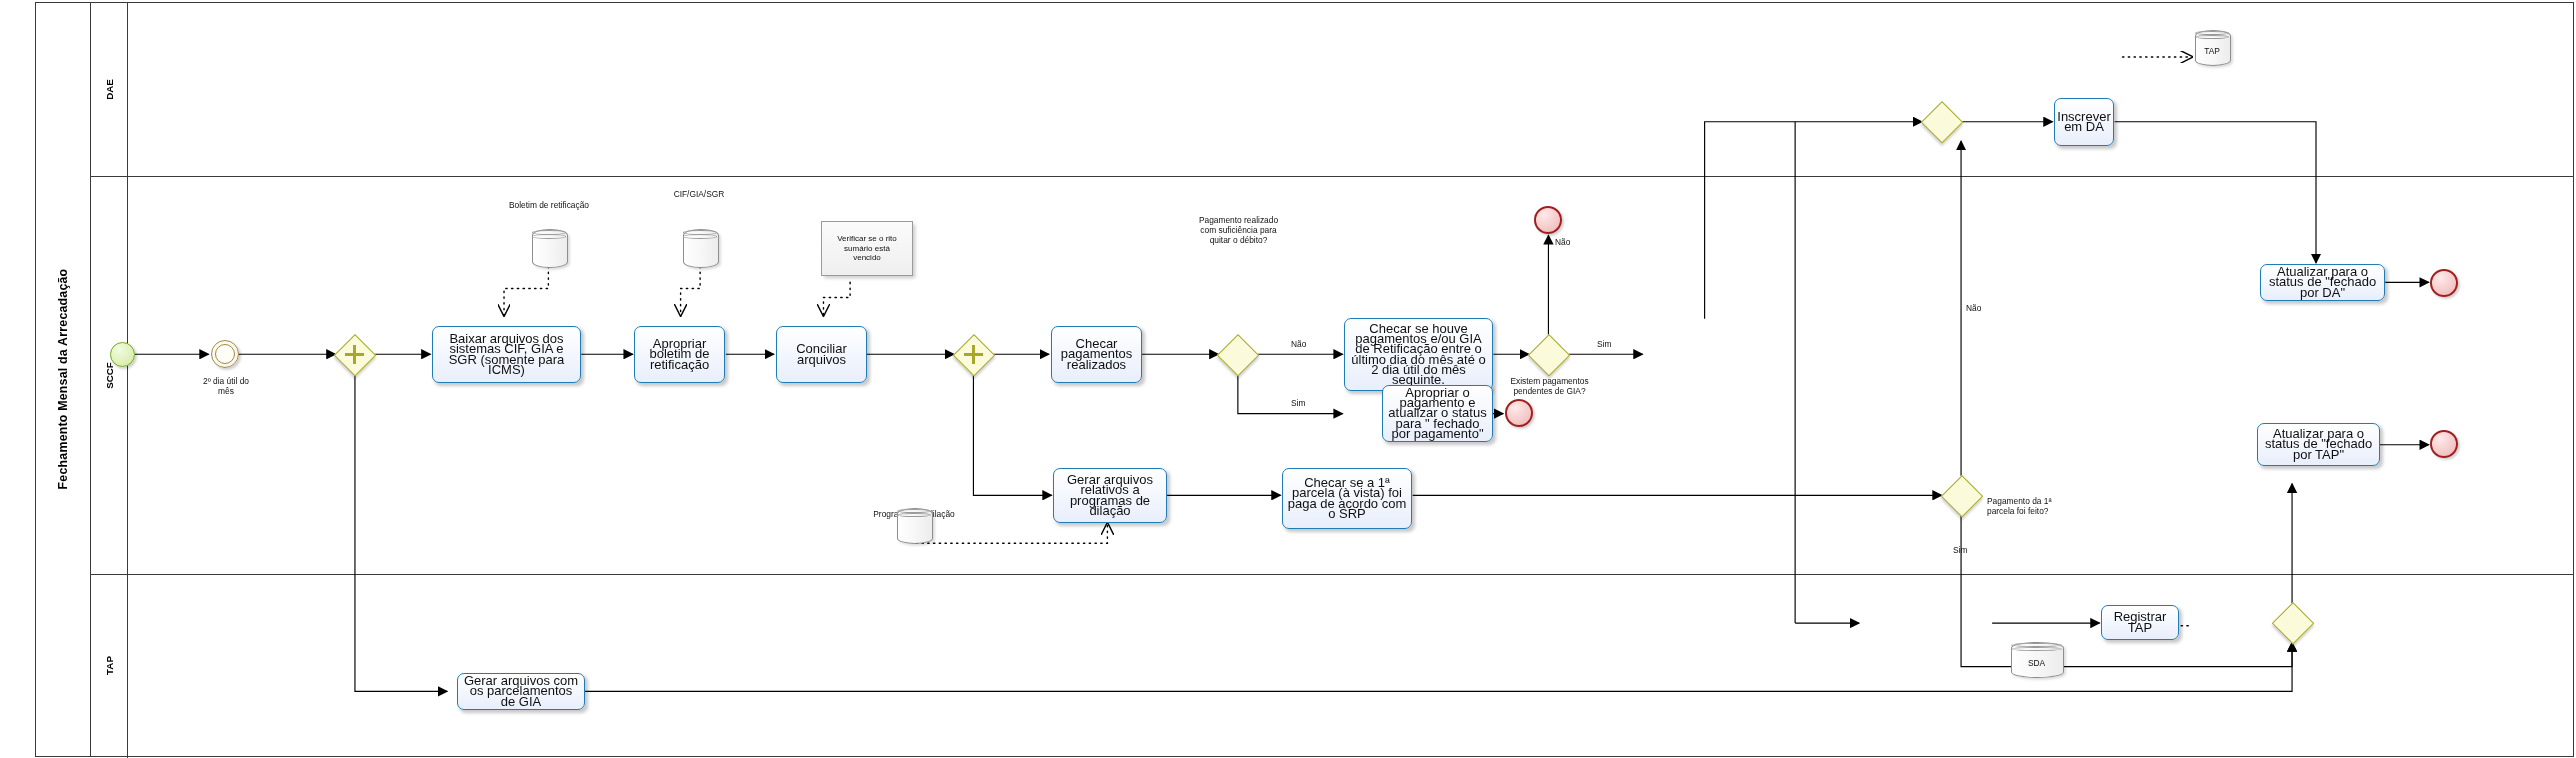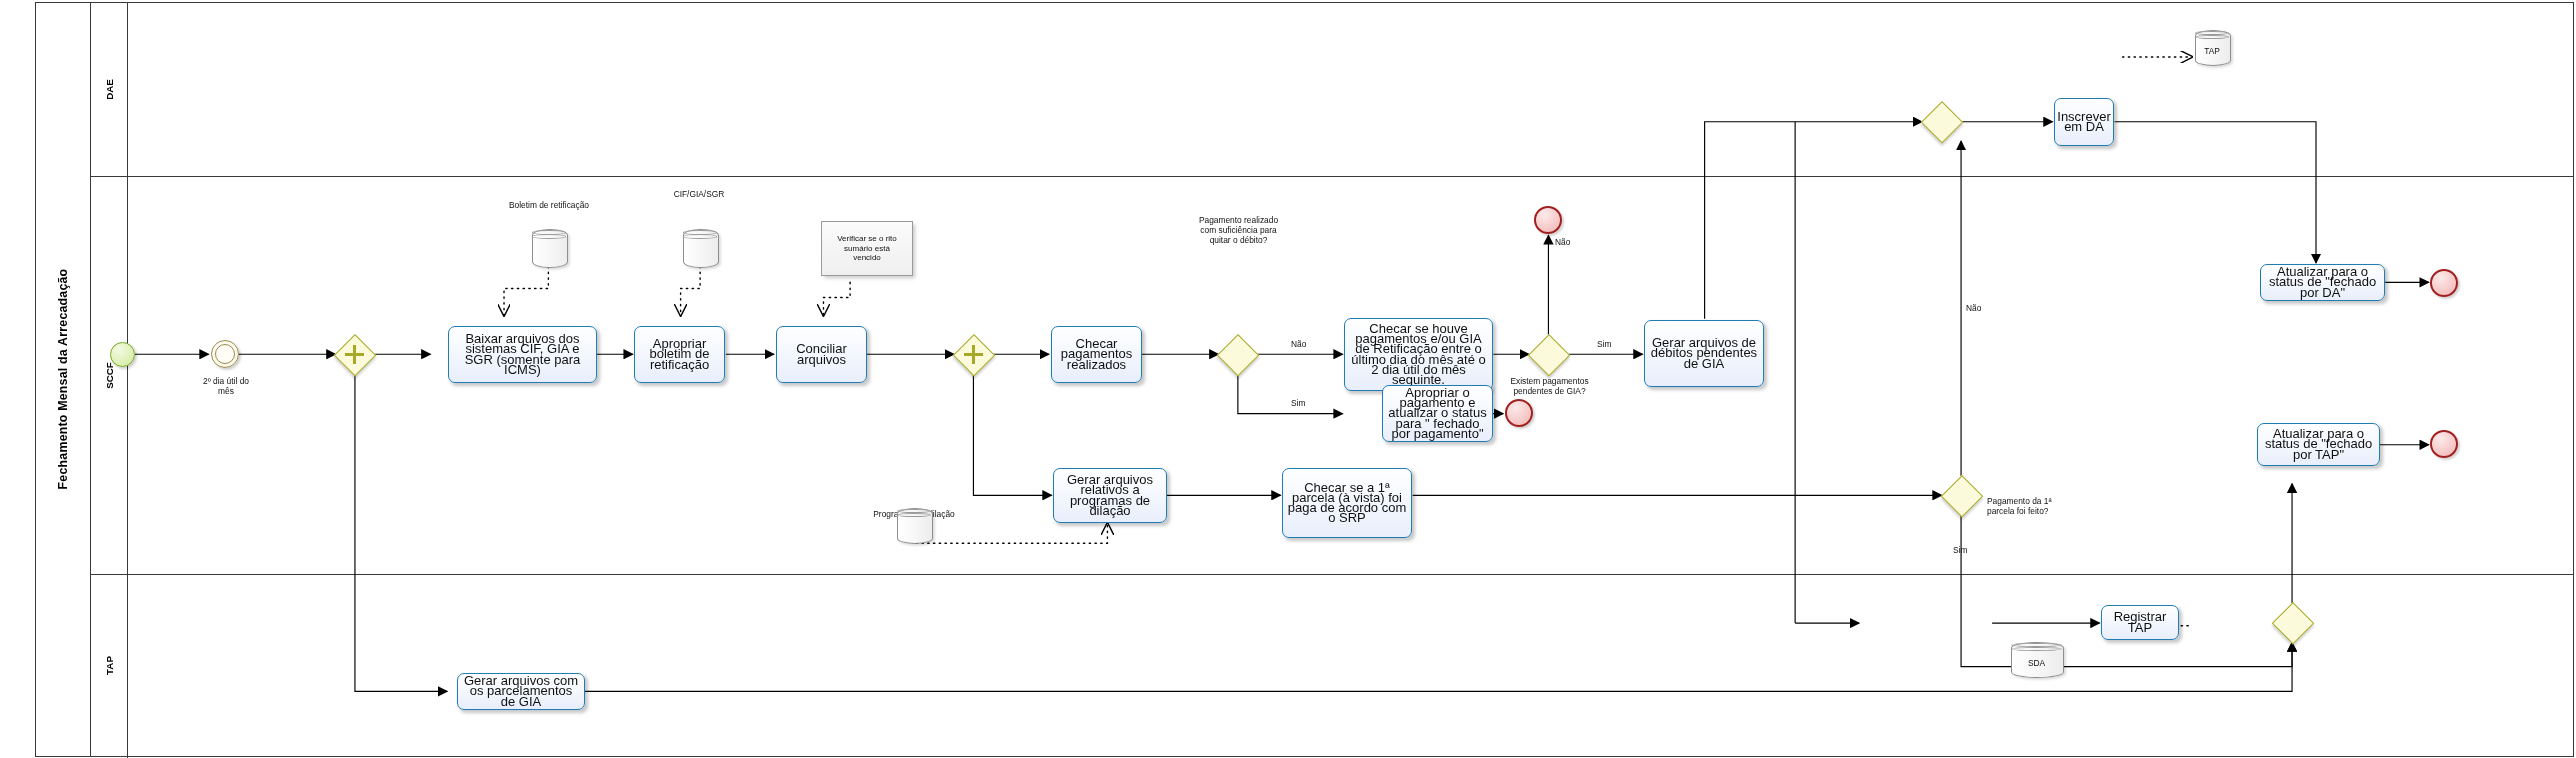--- a/index.html
+++ b/index.html
@@ -198,21 +198,21 @@
   </div>
   <div class="lbl c" style="left:177px;top:377px;width:98px;">2º dia útil do
 mês</div>
 
   <div class="gw" style="left:335px;top:335px;width:39px;height:39px;">
     <i></i>
     <span class="plus-h"></span>
     <span class="plus-v"></span>
   </div>
 
-  <div class="task" style="left:432px;top:326px;width:149px;height:57px;margin-left:16px;">Baixar arquivos dos sistemas CIF, GIA e SGR (somente para ICMS)</div>
+  <div class="task" style="left:432px;top:326px;width:149px;height:57px;">Baixar arquivos dos sistemas CIF, GIA e SGR (somente para ICMS)</div>
 
   <div class="task" style="left:634px;top:326px;width:91px;height:57px;">Apropriar boletim de retificação</div>
 
   <div class="task" style="left:776px;top:326px;width:91px;height:57px;">Conciliar arquivos</div>
 
   <div class="gw" style="left:954px;top:335px;width:39px;height:39px;">
     <i></i>
     <span class="plus-h"></span>
     <span class="plus-v"></span>
   </div>
@@ -239,21 +239,20 @@
     <i></i>
   </div>
   <div class="lbl c" style="left:1491px;top:377px;width:117px;">Existem pagamentos
 pendentes de GIA?</div>
 
   <div class="lbl" style="left:1555px;top:238px;">Não</div>
   <div class="lbl" style="left:1597px;top:340px;">Sim</div>
 
   <div class="ev ev-end" style="left:1534px;top:206px;width:28px;height:28px;"></div>
 
-  <div class="task" style="left:1644px;top:320px;width:120px;height:67px;">Gerar arquivos de débitos pendentes de GIA</div>
 
   <div class="gw" style="left:1922px;top:102px;width:39px;height:39px;">
     <i></i>
   </div>
 
   <div class="task" style="left:2054px;top:98px;width:60px;height:48px;">Inscrever em DA</div>
 
   <div class="ds" style="left:2195px;top:30px;width:34px;height:34px;">
     <div class="cyl"></div>
     <div class="l1"></div>
@@ -268,21 +267,21 @@
   <div class="ds-label" style="left:865px;top:510px;width:98px;">Programas de
 dilação</div>
   <div class="ds" style="left:897px;top:508px;width:34px;height:34px;">
     <div class="cyl"></div>
     <div class="l1"></div>
     <div class="l2"></div>
   </div>
 
   <div class="task" style="left:1053px;top:468px;width:114px;height:55px;">Gerar arquivos relativos a programas de dilação</div>
 
-  <div class="task" style="left:1282px;top:468px;width:130px;height:70px;">Checar se a 1ª parcela (à vista) foi paga de acordo com o SRP</div>
+  <div class="task" style="left:1282px;top:468px;width:130px;height:61px;">Checar se a 1ª parcela (à vista) foi paga de acordo com o SRP</div>
 
   <div class="gw" style="left:1942px;top:476px;width:39px;height:39px;">
     <i></i>
   </div>
   <div class="lbl c" style="left:1987px;top:497px;width:106px;text-align:left;">Pagamento da 1ª
 parcela foi feito?</div>
 
   <div class="lbl" style="left:1966px;top:304px;">Não</div>
   <div class="lbl" style="left:1953px;top:546px;">Sim</div>
 

